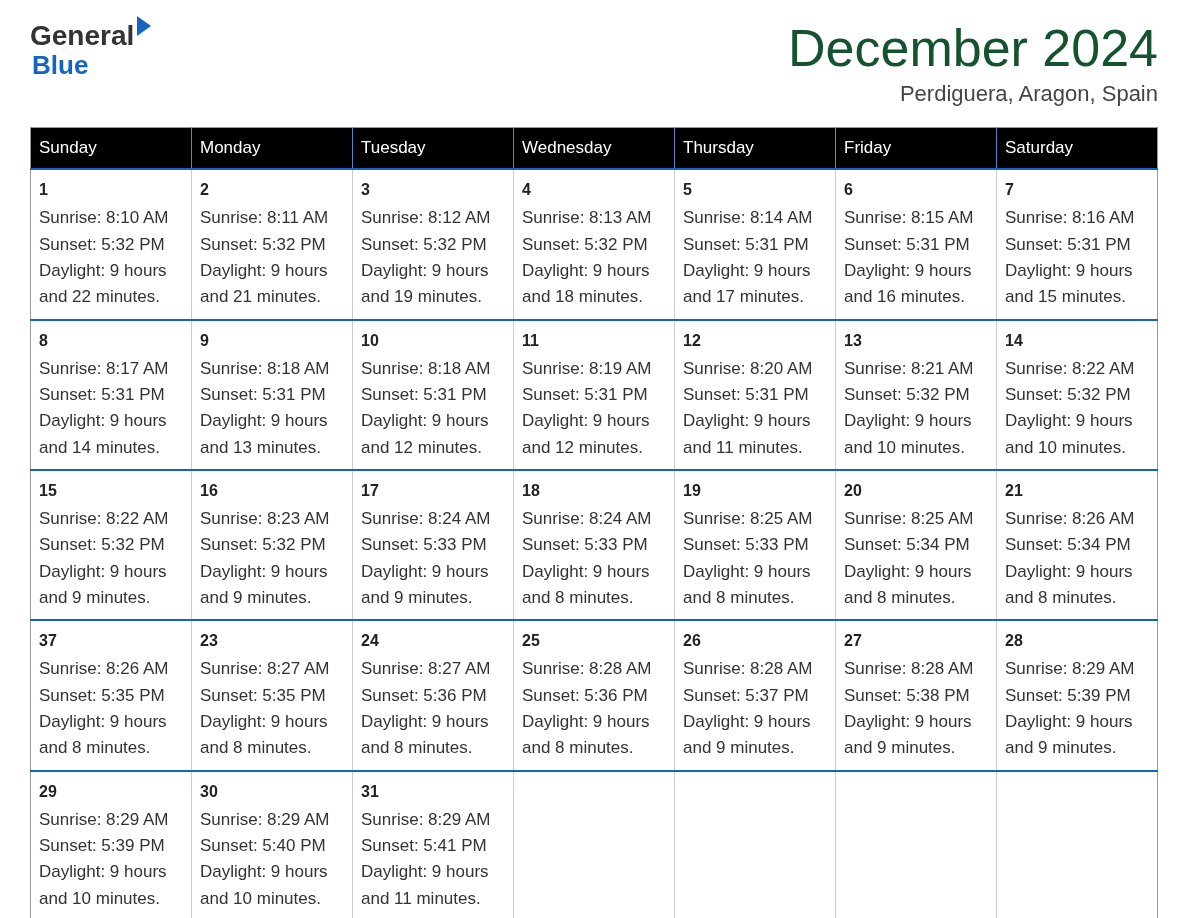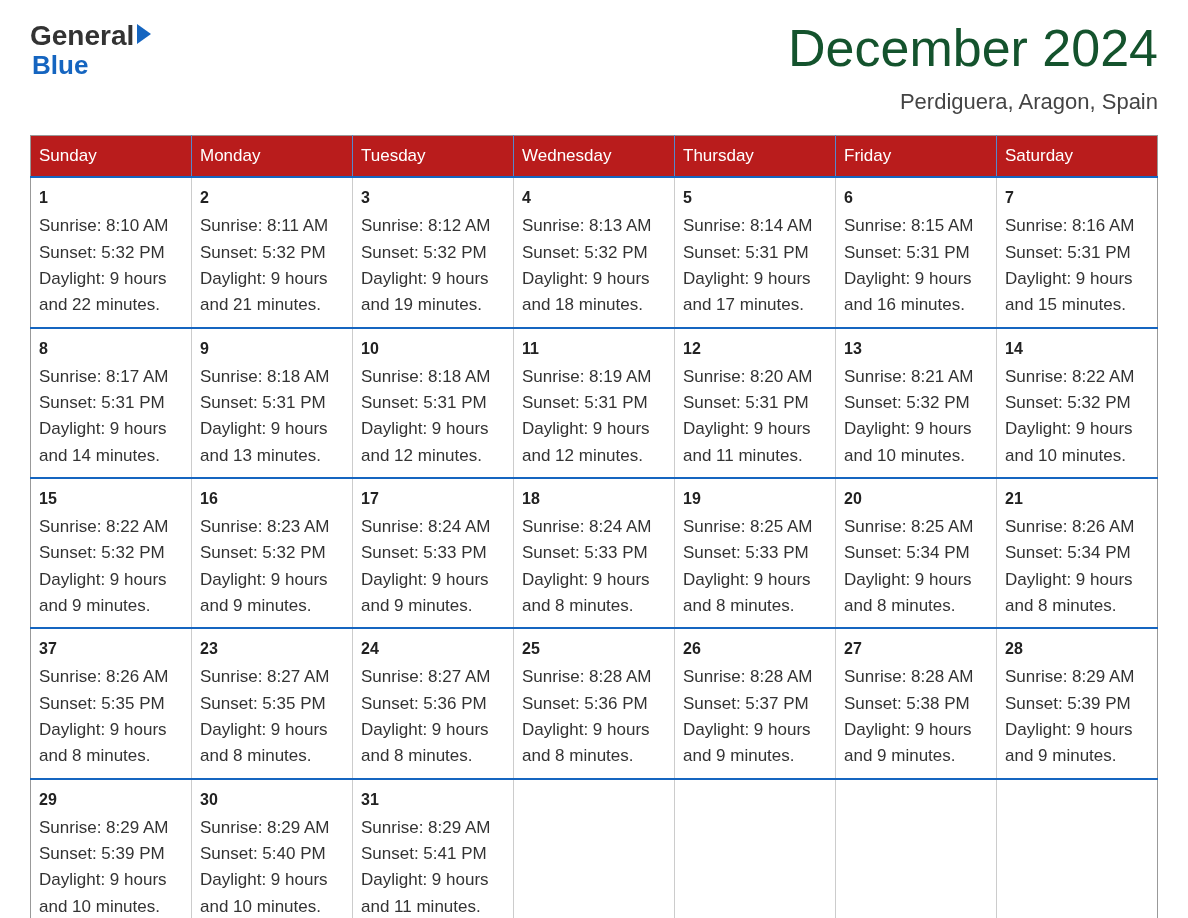--- a/index.html
+++ b/index.html
@@ -16,21 +16,21 @@
       align-items: flex-start;
       margin-bottom: 20px;
     }
     .logo {
       display: flex;
       flex-direction: column;
       align-items: flex-start;
     }
     .logo-text {
       display: flex;
-      align-items: center;
+      align-items: flex-start;
       font-size: 28px;
       font-weight: bold;
       color: #333;
     }
     .logo-general { color: #333; }
     .logo-triangle {
       width: 0;
       height: 0;
       border-left: 14px solid #1565c0;
       border-top: 10px solid transparent;
@@ -50,29 +50,29 @@
     }
     .month-title {
       font-size: 52px;
       font-weight: 300;
       color: #14532d;
       line-height: 1.1;
     }
     .location {
       font-size: 22px;
       color: #444;
-      margin-top: 12px;
+      margin-top: 4px;
     }
     .calendar {
       width: 100%;
       border-collapse: collapse;
       border: 1px solid #999;
     }
     .calendar thead tr th {
-      background-color: #b91c1c;
+      background-color: #000000;
       color: #fff;
       font-size: 17px;
       font-weight: normal;
       padding: 10px 8px;
       text-align: left;
       border-right: 1px solid #5588cc;
     }
     .calendar thead tr th:last-child {
       border-right: none;
     }

